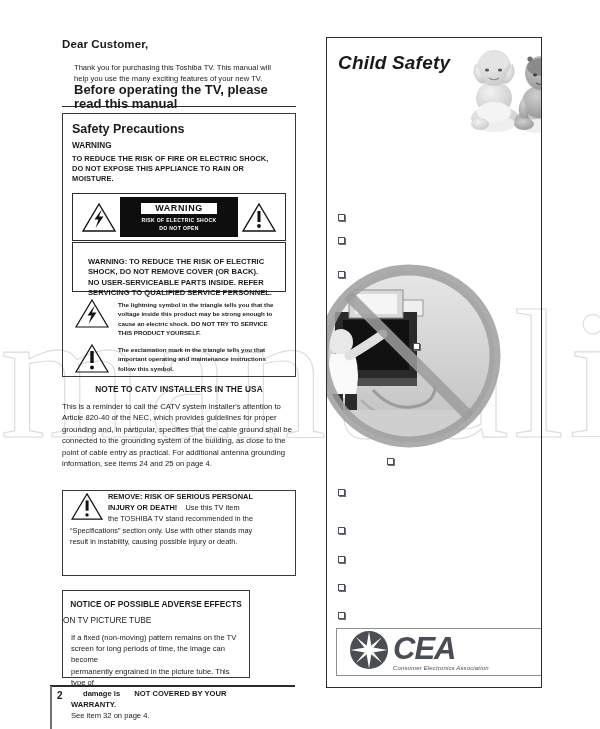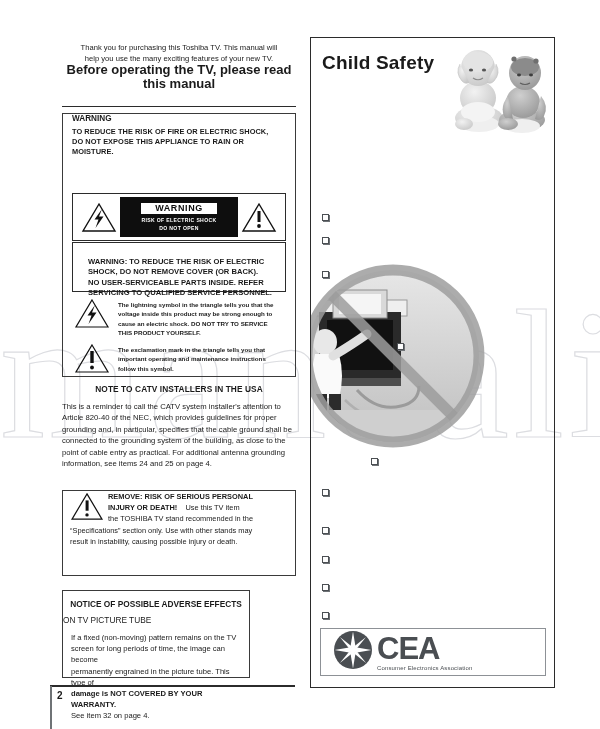--- a/index.html
+++ b/index.html
@@ -57,21 +57,21 @@
   
   #left-col {
     position: absolute;
     left: 62px; top: 38px; width: 234px;
   }
   .dear-title {
     font-size: 11.5px; font-weight: bold;
     margin: 0 0 7px 0; letter-spacing: .1px;
   }
   .dear-body {
-    font-size: 7.6px; line-height: 11.2px; margin: 4px; text-align: center;
+    font-size: 7.6px; line-height: 11.2px; margin: 12px;
   }
   .dear-body .b { font-weight: bold; font-size: 13px; }
   #dear-rule {
     position: absolute;
     left: 62px; top: 106px; width: 234px; height: 1px;
     background: #2b2b2b;
   }
 
   .box {
     position: absolute;
@@ -169,29 +169,30 @@
   #tube-box { left: 62px; top: 590px; width: 188px; height: 88px; }
   .tube-h {
     font-size: 8.3px; font-weight: bold; text-align: center;
     margin: 8px 0 0 0;
   }
   .tube-h2 {
     font-size: 8.3px; font-weight: normal; 
     margin: 6px 0 7px 0;
   }
   .tube-p { font-size: 7.6px; line-height: 11.2px; margin: 0 8px; }
-  .tube-p .bb { font-weight: bold; }
+  .tube-p .bb { font-weight: bold; margin-left: 12px; }
 
   
   #right-box {
     position: absolute;
-    left: 310px; top: 37px; width: 245px; height: 651px;
+    left: 326px; top: 37px; width: 216px; height: 651px;
     border: 1.1px solid #2b2b2b;
     box-sizing: border-box;
     overflow: hidden;
+    font-style: italic;
   }
   #child-safety-title {
     position: absolute; left: 11px; top: 14px;
     font-size: 19px; font-weight: bold; letter-spacing: .2px;
   }
 
   
   #babies { position: absolute; left: 135px; top: 2px; width: 108px; height: 96px; }
 
   
@@ -227,29 +228,31 @@
   }
 </style>
 </head>
 <body>
 
 <div id="watermark">manuali</div>
 
 <div id="page">
 
   <div id="left-col">
+    <p class="dear-title">Dear Customer,</p>
     <p class="dear-body">
       <span>Thank you for purchasing this Toshiba TV. This manual will</span><br>
       <span>help you use the many exciting features of your new TV.</span><br>
       <span class="b">Before operating the TV, please read this manual</span><br>
     </p>
   </div>
   <div id="dear-rule"></div>
 
   <div class="box" id="safety-box">
+    <p class="safety-h1">Safety Precautions</p>
     <p class="safety-warning-word">WARNING</p>
     <p class="safety-caps">
       <span>TO REDUCE THE RISK OF FIRE OR ELECTRIC SHOCK,</span><br>
       <span>DO NOT EXPOSE THIS APPLIANCE TO RAIN OR</span><br>
       <span>MOISTURE.</span>
     </p>
 
     <div class="label-box">
       <span class="tri">
         <svg width="36" height="31" viewBox="0 0 36 31">

